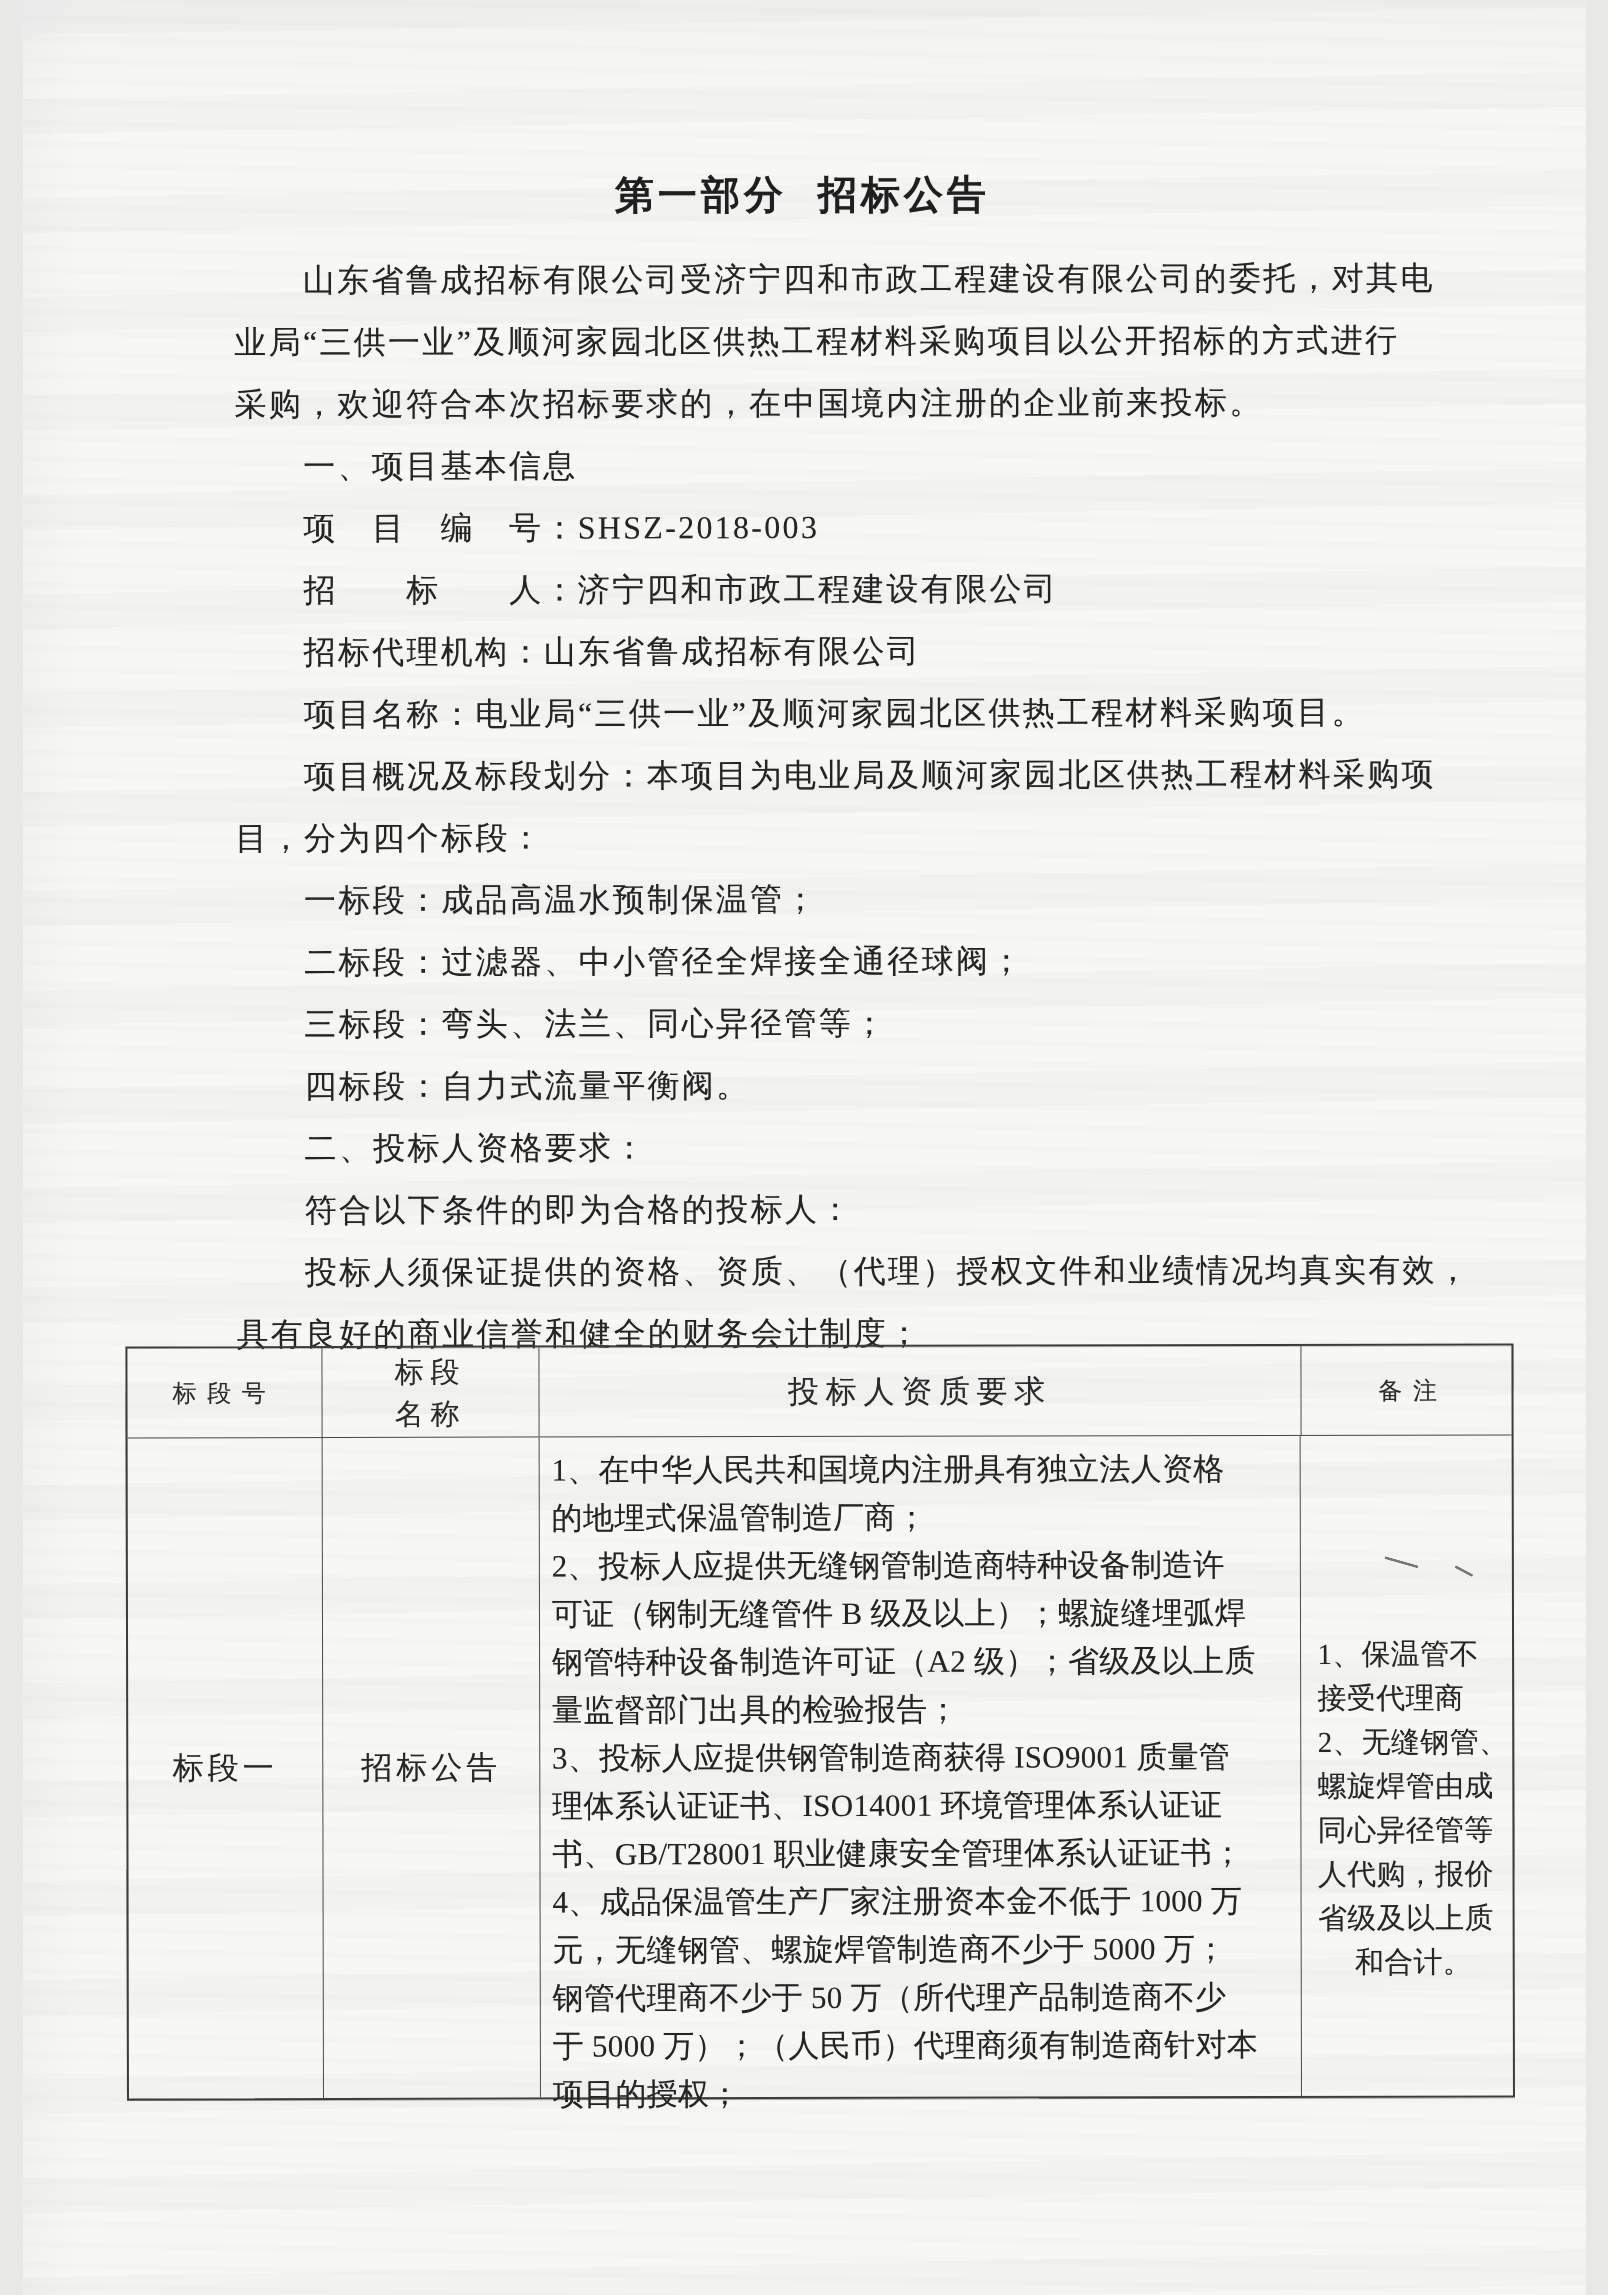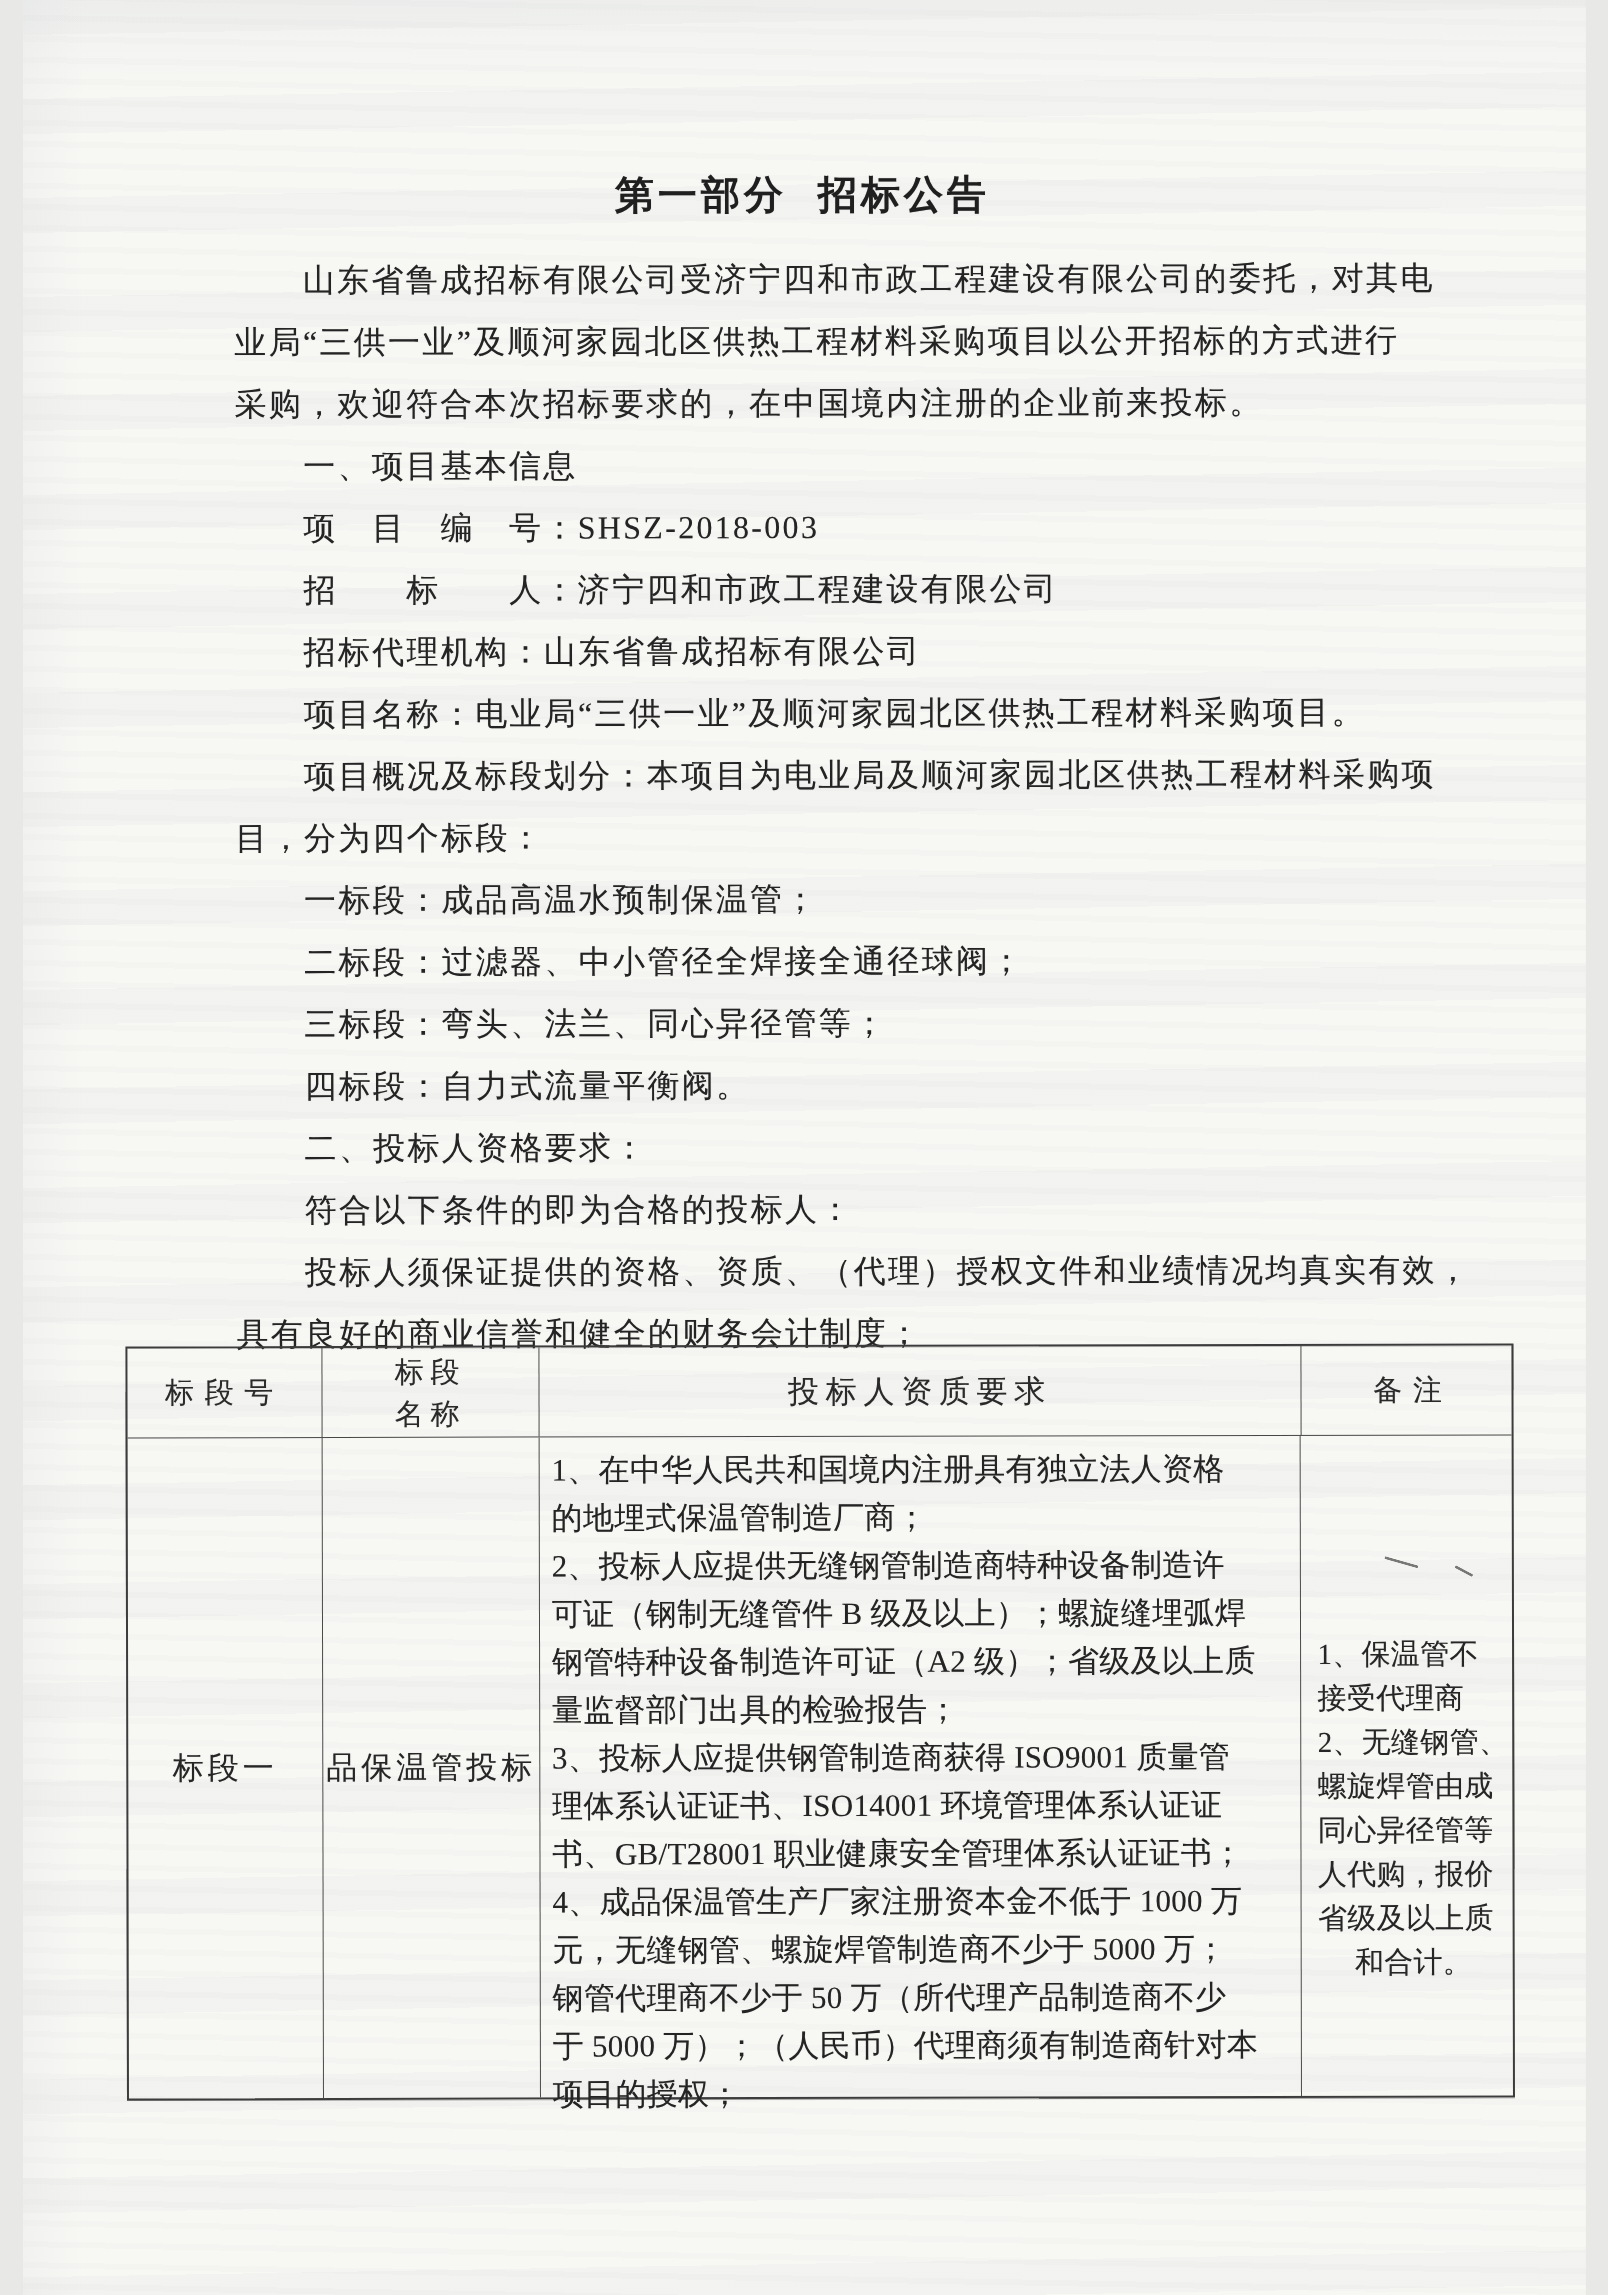--- a/index.html
+++ b/index.html
@@ -51,21 +51,21 @@
     border-right:1.3px solid #4a4a4a;
     display:flex;align-items:center;justify-content:center;
     flex-direction:column;
     text-shadow:0 0 0.7px rgba(40,40,40,.35);
   }
   .t-cell:last-child{border-right:none;}
   .col1{width:195px;}
   .col2{width:217px;}
   .col3{width:762px;}
   .col4{flex:1;padding-left:13px;}
-  .head-label{font-size:29px;letter-spacing:10.7px;color:#2a2a2a;}
+  .head-label{font-size:24px;letter-spacing:10.7px;color:#2a2a2a;}
   .head-label-2l{font-size:29px;letter-spacing:6.7px;line-height:42px;text-align:center;color:#2a2a2a;}
   .head-label-wide{font-size:31px;letter-spacing:6.7px;color:#2a2a2a;}
   .cell-center{font-size:31px;letter-spacing:4px;color:#262626;}
   .req-cell{align-items:flex-start;justify-content:flex-start;padding:9.4px 6.7px 0 12px;}
   .req-lines{font-size:31px;line-height:48px;letter-spacing:0.3px;white-space:nowrap;color:#242424;}
   .remark-cell{align-items:flex-start;justify-content:flex-start;padding:166px 4px 0 16px;margin-top:30px;}
   .remark-lines{font-size:29px;line-height:44px;letter-spacing:0.3px;white-space:nowrap;color:#262626;}
   
   .pen-mark{position:absolute;opacity:.75;}
   .pen-mark .s1{position:absolute;left:0;top:0;width:35px;border-top:3.4px solid #4e4e4e;transform:rotate(16deg);border-radius:2px;}
@@ -117,21 +117,21 @@
         <div class="t-cell col4">
           <span class="head-label">备注</span>
         </div>
       </div>
 
       <div class="t-row t-body">
         <div class="t-cell col1">
           <span class="cell-center">标段一</span>
         </div>
         <div class="t-cell col2">
-          <span class="cell-center">品保温管投标</span>
+          <span class="cell-center">招标公告</span>
         </div>
         <div class="t-cell col3 req-cell">
           <div class="req-lines">
               <div>1、在中华人民共和国境内注册具有独立法人资格</div>
               <div>的地埋式保温管制造厂商；</div>
               <div>2、投标人应提供无缝钢管制造商特种设备制造许</div>
               <div>可证（钢制无缝管件 B 级及以上）；螺旋缝埋弧焊</div>
               <div>钢管特种设备制造许可证（A2 级）；省级及以上质</div>
               <div>量监督部门出具的检验报告；</div>
               <div>3、投标人应提供钢管制造商获得 ISO9001 质量管</div>

